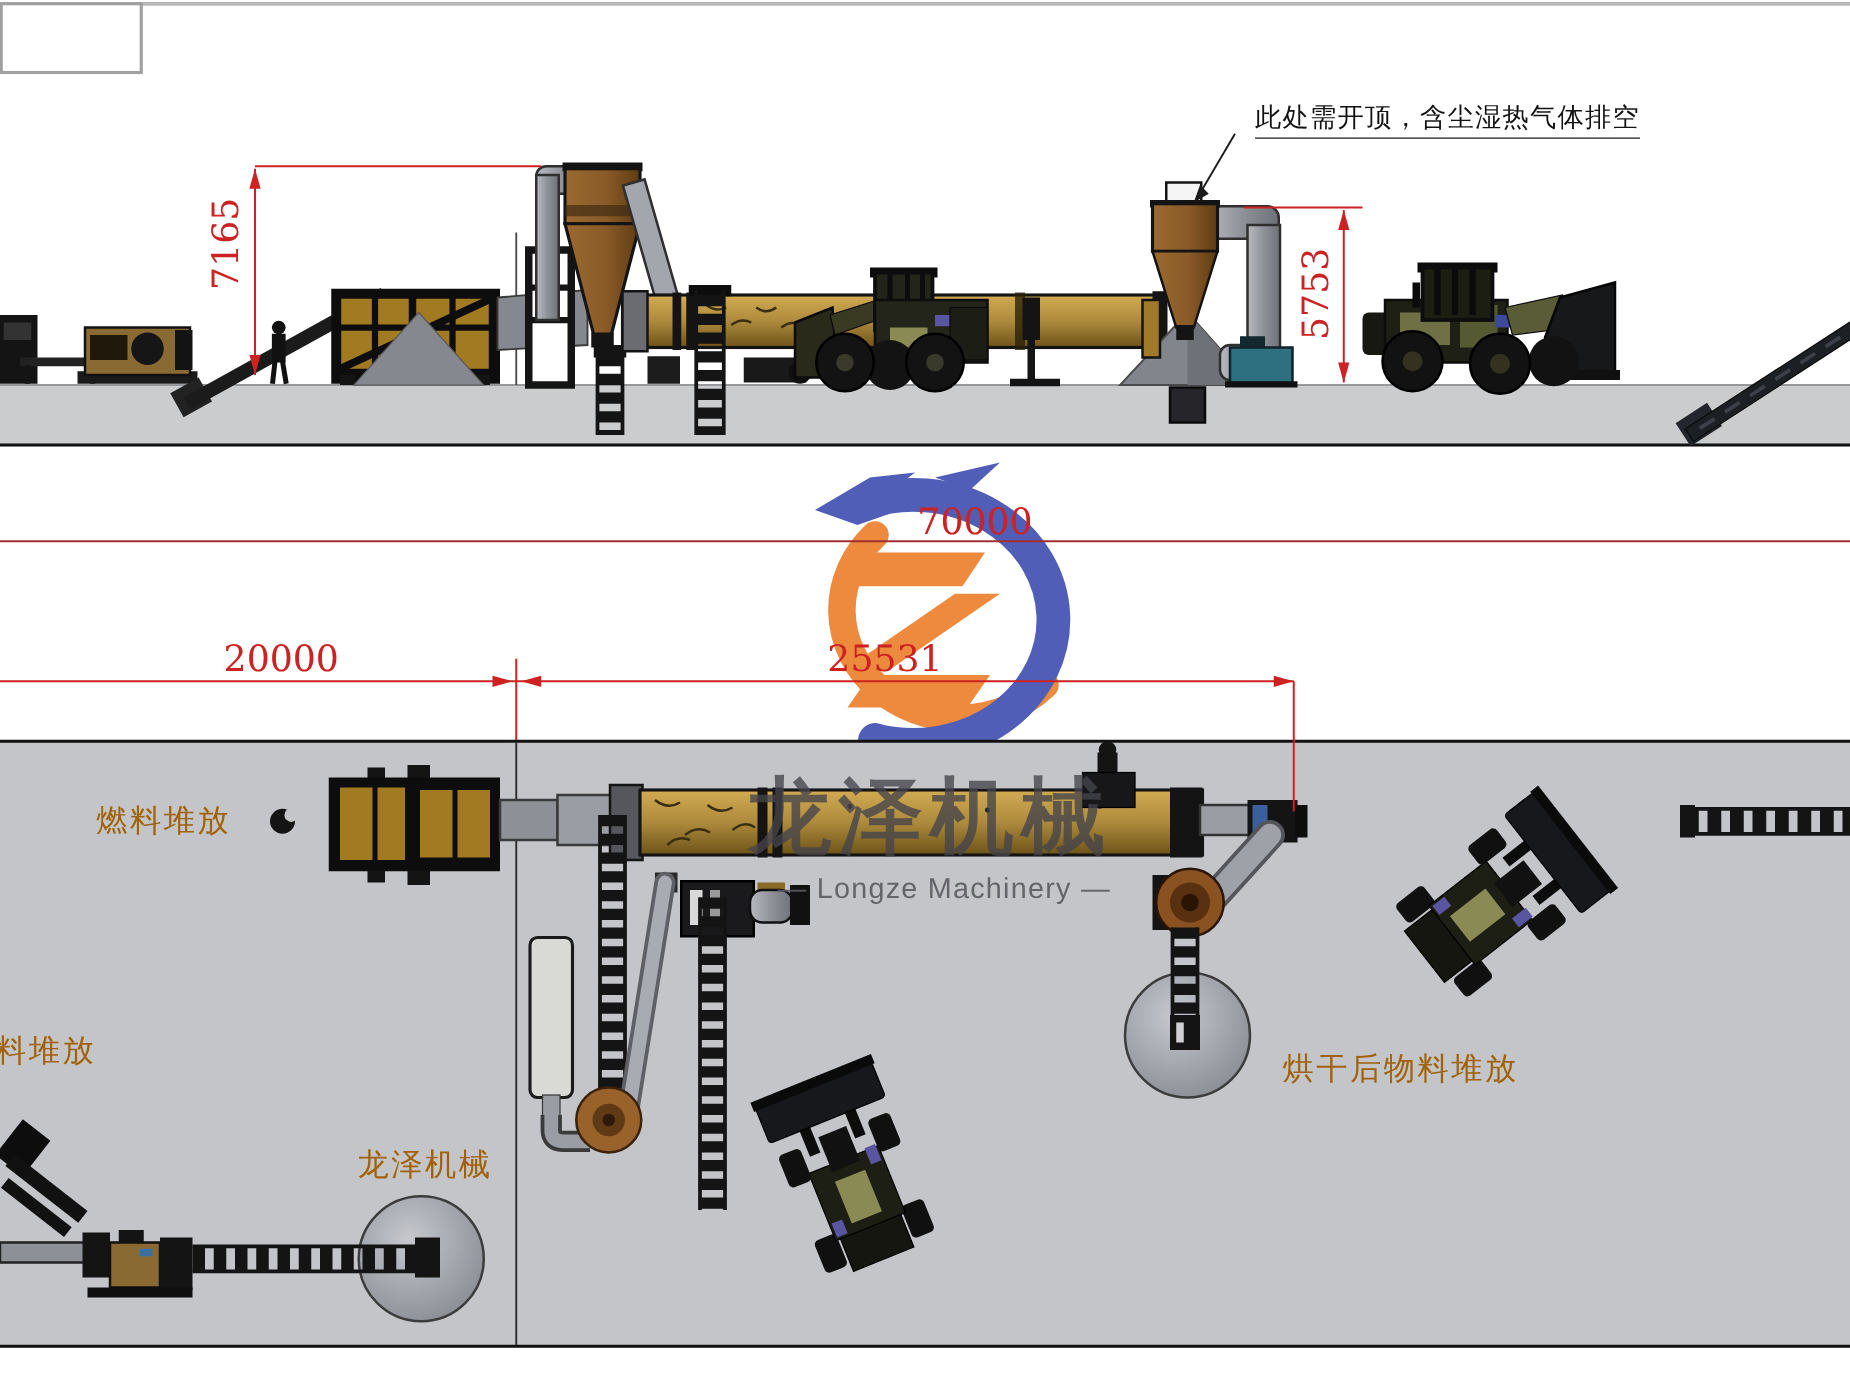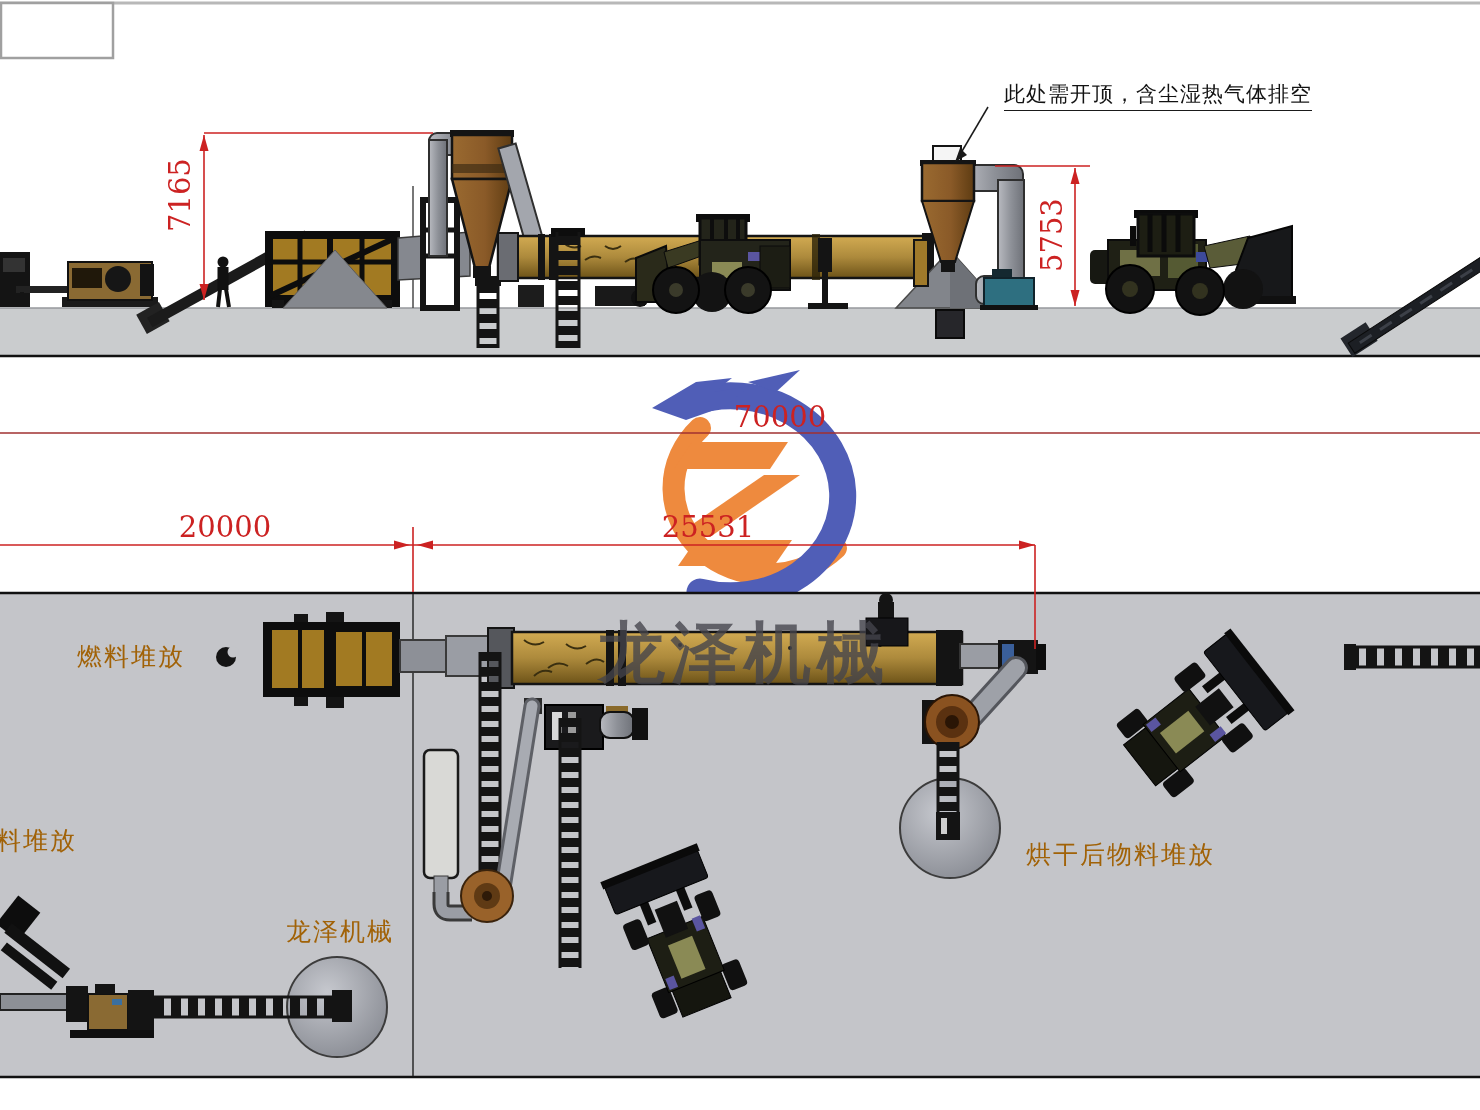--- a/index.html
+++ b/index.html
@@ -470,13 +470,14 @@
   </svg>
 
   <div class="overlay note-label" style="left:984px;top:80px;">此处需开顶，含尘湿热气体排空</div>
 
   <div class="overlay cn-label" style="left:77px;top:640px;">燃料堆放</div>
   <div class="overlay cn-label" style="left:-4px;top:824px;">料堆放</div>
   <div class="overlay cn-label" style="left:286px;top:915px;">龙泽机械</div>
   <div class="overlay cn-label" style="left:1026px;top:838px;">烘干后物料堆放</div>
 
   <div class="overlay wm-cn" style="left:598px;top:608px;z-index:4;">龙泽机械</div>
+  <div class="overlay wm-en" style="left:622px;top:697px;z-index:4;">— Longze Machinery —</div>
 </div>
 
 </body></html>

